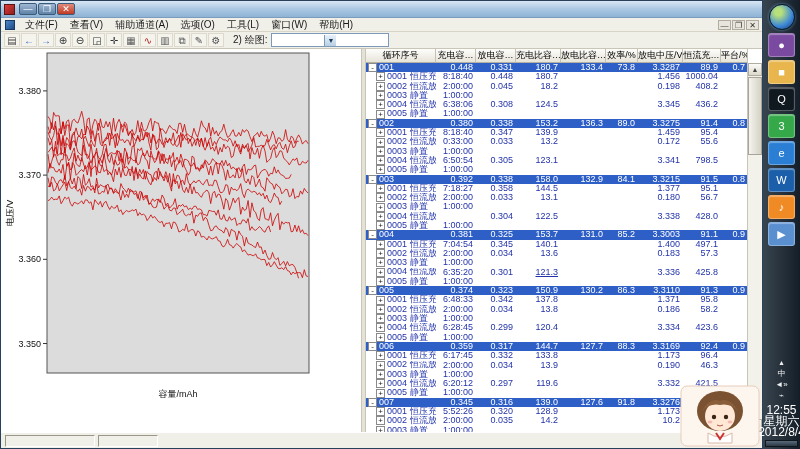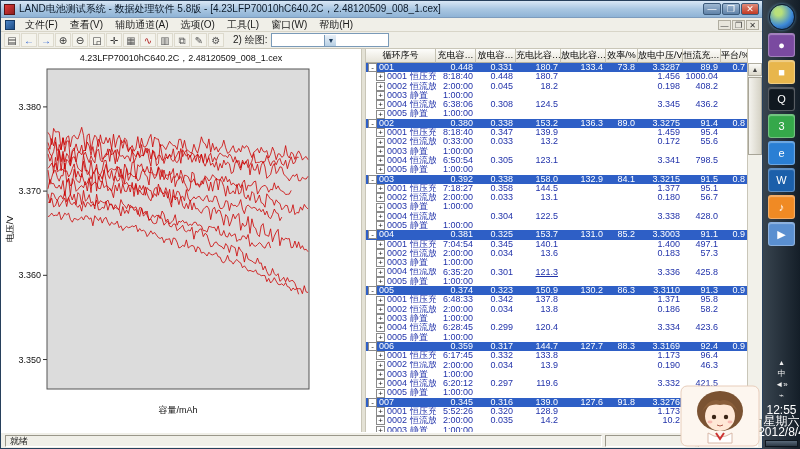--- a/index.html
+++ b/index.html
@@ -105,21 +105,20 @@
   
   .mascot { position:absolute; right:40px; bottom:2px; width:80px; height:62px; z-index:9; }
 </style>
 </head>
 <body>
 
 <div class="window">
 
   <div class="titlebar">
     <span class="app-ico"></span>
-    <span class="title-text">LAND电池测试系统 - 数据处理软件 5.8版 - [4.23LFP70010hC640.2C，2.48120509_008_1.cex]</span>
     <span class="winbtns">
       <span class="wbtn">—</span>
       <span class="wbtn">❐</span>
       <span class="wbtn close">✕</span>
     </span>
   </div>
 
   <div class="menubar">
     <span class="child-ico"></span>
     <span class="menu-items">
@@ -157,21 +156,20 @@
     <span class="plot-label">2) 绘图:</span>
     <span class="combo">
       <span class="combo-val">容量--电压</span>
       <span class="combo-arrow">▼</span>
     </span>
   </div>
 
   <div class="content">
 
     <div class="chart-panel">
-      <div class="chart-title">4.23LFP70010hC640.2C，2.48120509_008_1.cex</div>
       <svg id="chart-svg" width="358" height="370">
           <rect x="46" y="4" width="262" height="320" fill="#dcdcdc" stroke="#555" stroke-width="1"></rect>
           <line x1="42" y1="41.89473684210644" x2="46" y2="41.89473684210644" stroke="#333"></line>
           <text x="40" y="44.89473684210644" text-anchor="end" font-size="9" fill="#111">3.380</text>
           <line x1="42" y1="126.10526315789355" x2="46" y2="126.10526315789355" stroke="#333"></line>
           <text x="40" y="129.10526315789355" text-anchor="end" font-size="9" fill="#111">3.370</text>
           <line x1="42" y1="210.3157894736844" x2="46" y2="210.3157894736844" stroke="#333"></line>
           <text x="40" y="213.3157894736844" text-anchor="end" font-size="9" fill="#111">3.360</text>
           <line x1="42" y1="294.52631578947154" x2="46" y2="294.52631578947154" stroke="#333"></line>
           <text x="40" y="297.52631578947154" text-anchor="end" font-size="9" fill="#111">3.350</text>
@@ -802,21 +800,20 @@
       <div class="vscroll">
         <div class="sb-btn">▲</div>
         <div class="sb-thumb"></div>
         <div class="sb-btn down">▼</div>
       </div>
     </div>
 
   </div>
 
   <div class="statusbar">
-    <span class="sunken main">就绪</span>
     <span class="sunken s1"></span>
     <span class="sunken s2"></span>
   </div>
 
 </div>
 
 <div class="taskbar">
   <div class="start-orb"></div>
   <div class="tk-apps">
       <div class="tkbtn" style="background: rgb(122, 74, 160);">●</div>

